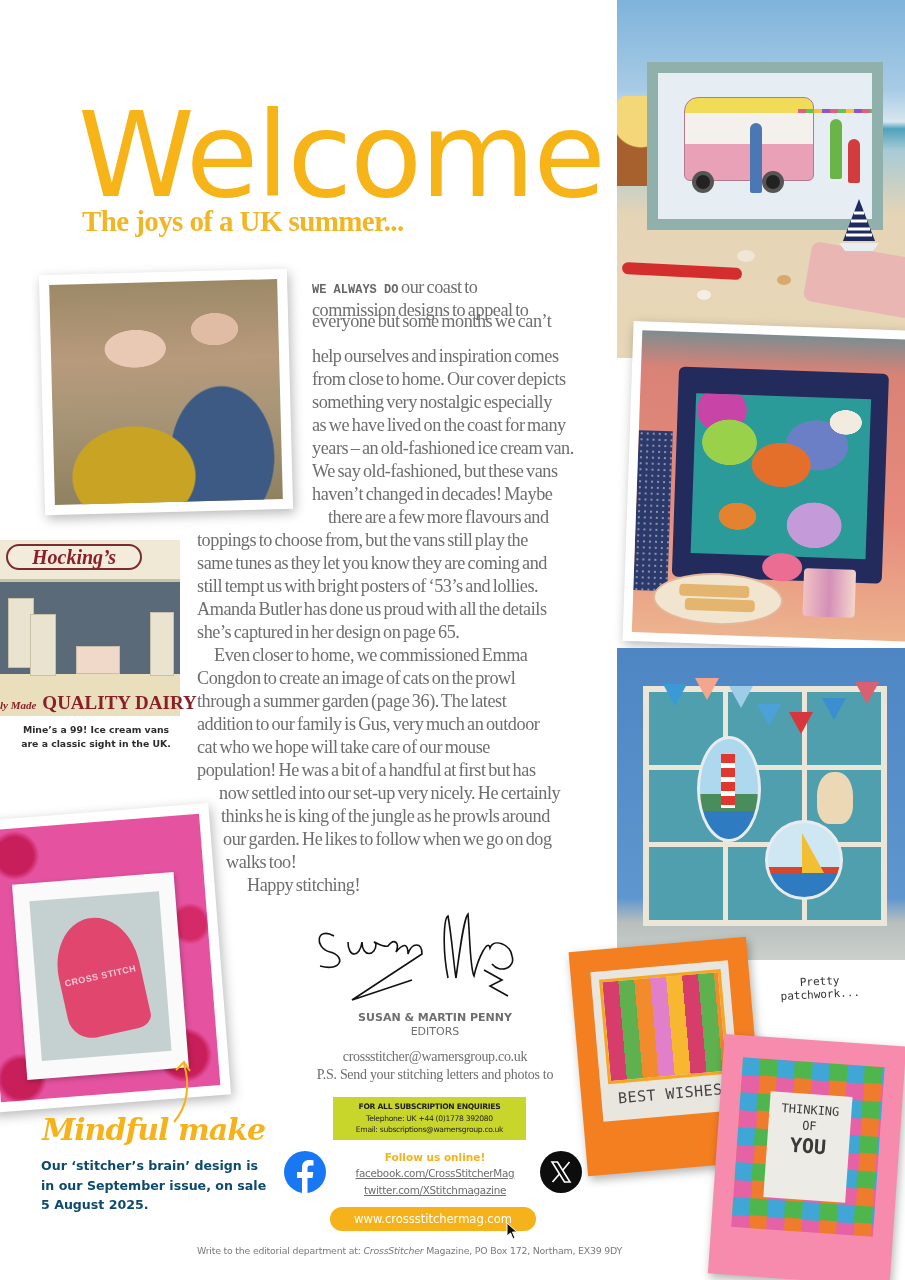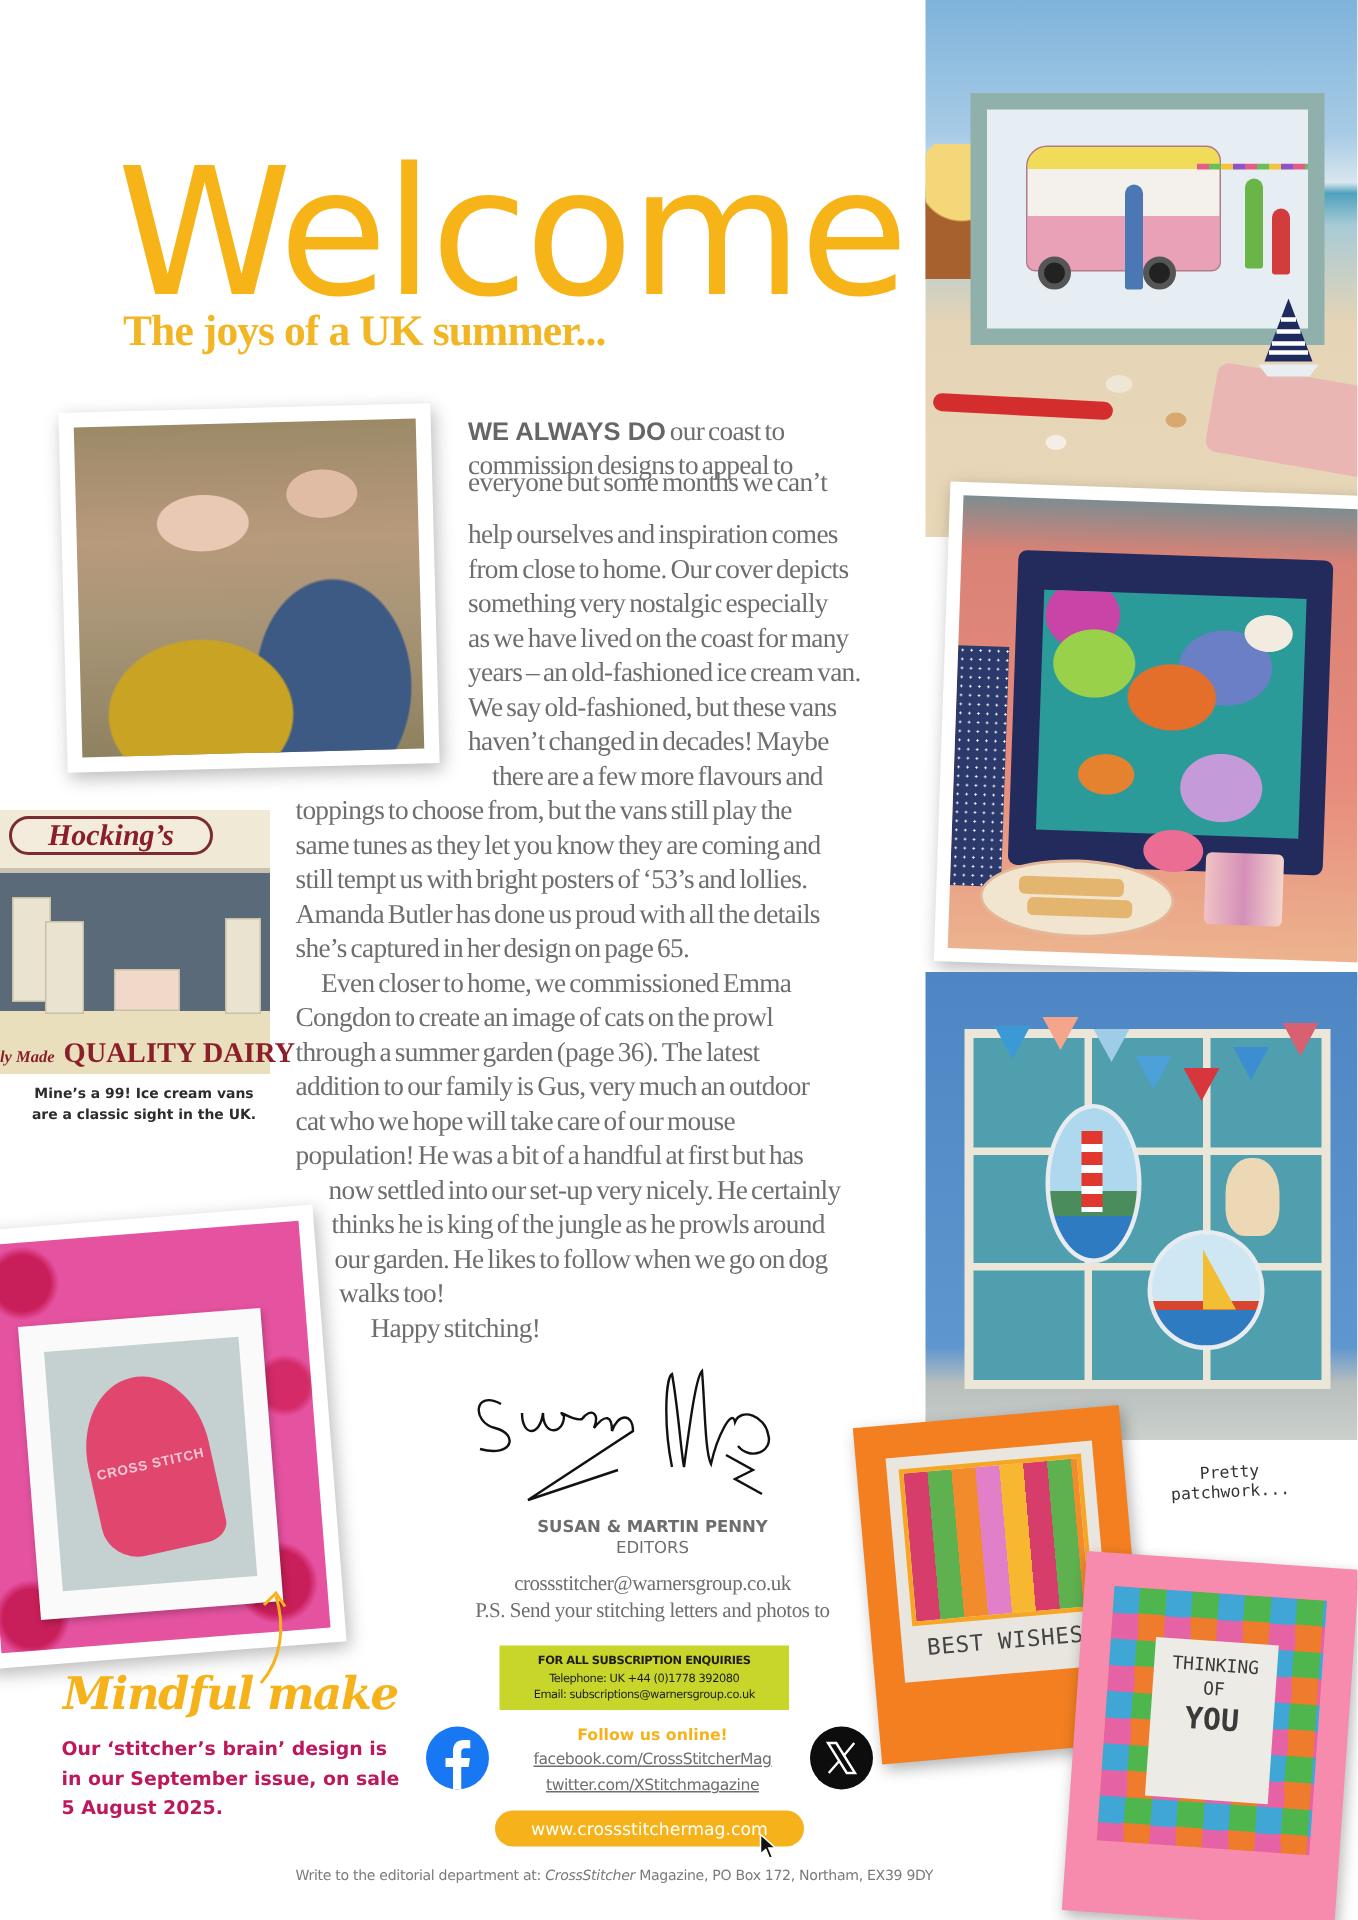--- a/index.html
+++ b/index.html
@@ -22,21 +22,21 @@
     color: #f2b524; line-height: 1;
   }
 
   
   .body-text {
     font-family: "Liberation Serif", serif;
     font-size: 18.2px; line-height: 23.3px; color: #6e6e6e;
     letter-spacing: -0.45px; word-spacing: -1.5px;
     white-space: nowrap;
   }
-  .lead { font-family: Liberation Sans, sans-serif; font-weight: 700; color: #666; font-size: 17px; letter-spacing: 0; word-spacing: 0; }
+  .lead { font-family: Liberation Mono, monospace; font-weight: 700; color: #666; font-size: 12px; letter-spacing: 0; word-spacing: 0; }
 
   
   .polaroid {
     background: #fff; padding: 10px;
     box-shadow: 2px 4px 12px rgba(0,0,0,0.28);
   }
 
   .editors-photo { left: 42px; top: 272px; width: 248px; height: 240px; transform: rotate(-1.5deg); }
   .editors-photo .pic {
     width: 100%; height: 100%;
@@ -102,21 +102,21 @@
 
   .mindful-arrow { left: 168px; top: 1058px; width: 30px; height: 68px; }
 
   .mindful-title {
     left: 42px; top: 1115px;
     font-family: "DejaVu Serif", serif; font-style: italic; font-weight: 700;
     font-size: 30px; color: #f6b21a; letter-spacing: -1px; line-height: 1;
   }
   .mindful-text {
     left: 41px; top: 1156px; width: 230px;
-    font-family: "DejaVu Sans", sans-serif; font-size: 12.6px; font-weight: 700; color: #be185d; line-height: 19.5px;
+    font-family: "DejaVu Sans", sans-serif; font-size: 12.6px; font-weight: 700; color: #0c4a6e; line-height: 19.5px;
   }
 
   
   .signature { left: 312px; top: 908px; width: 240px; height: 100px; }
   .editors-name {
     left: 290px; top: 1011px; width: 290px; text-align: center;
     font-family: "DejaVu Sans", sans-serif; font-size: 11px; font-weight: 700; color: #6e6e6e; line-height: 14px;
   }
   .editors-role {
     left: 290px; top: 1025px; width: 290px; text-align: center;

